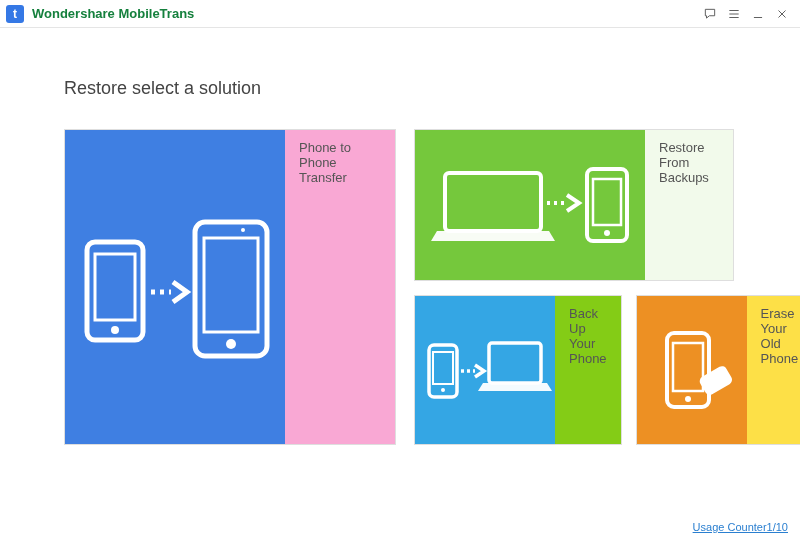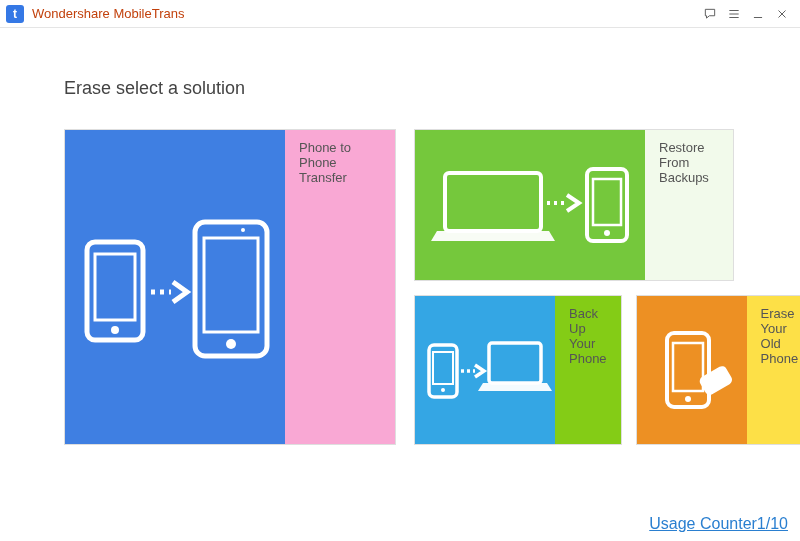--- a/index.html
+++ b/index.html
@@ -24,22 +24,22 @@
     background: #3578e5;
     border-radius: 3px;
     display: flex; align-items: center; justify-content: center;
     margin-right: 8px;
   }
   .app-logo span {
     color: #fff; font-weight: bold; font-size: 12px;
   }
   .app-title {
     font-size: 13px;
-    color: #c2410c;
-    font-weight: 400;
+    color: #15803d;
+    font-weight: 700;
     flex: 0 0 auto;
   }
   .titlebar-spacer { flex: 1; }
   .titlebar-btn {
     width: 24px; height: 24px;
     display: flex; align-items: center; justify-content: center;
     cursor: pointer;
     color: #666;
     font-size: 14px;
   }
@@ -99,21 +99,21 @@
   }
   .tile-backup .tile-graphic { background: #34a6e4; }
   .tile-backup .tile-label { background: #84cc16; }
   .tile-erase .tile-graphic { background: #ed9023; }
   .tile-erase .tile-label { background: #fde047; }
 
   .footer-link {
     position: absolute;
     right: 12px;
     bottom: 8px;
-    font-size: 16px;
+    font-size: 11px;
     color: #2a7fd0;
     text-decoration: underline;
     cursor: pointer;
   }
 </style>
 </head>
 <body>
 
 <div class="titlebar">
   <div class="app-logo">
@@ -137,21 +137,21 @@
       </svg>
   </div>
   <div class="titlebar-btn">
     <svg viewBox="0 0 24 24">
         <path d="M6 6l12 12M18 6L6 18"></path>
       </svg>
   </div>
 </div>
 
 <div class="content">
-  <div class="heading">Erase select a solution</div>
+  <div class="heading">Restore select a solution</div>
 
   <div class="grid">
 
     <div class="tile tile-main">
       <div class="tile-graphic">
         <svg width="220" height="170" viewBox="0 0 220 170">
           <g fill="none" stroke="#fff" stroke-width="5">
 
             <rect x="22" y="40" width="56" height="98" rx="8"></rect>
             <rect x="30" y="52" width="40" height="66" stroke-width="3"></rect>

